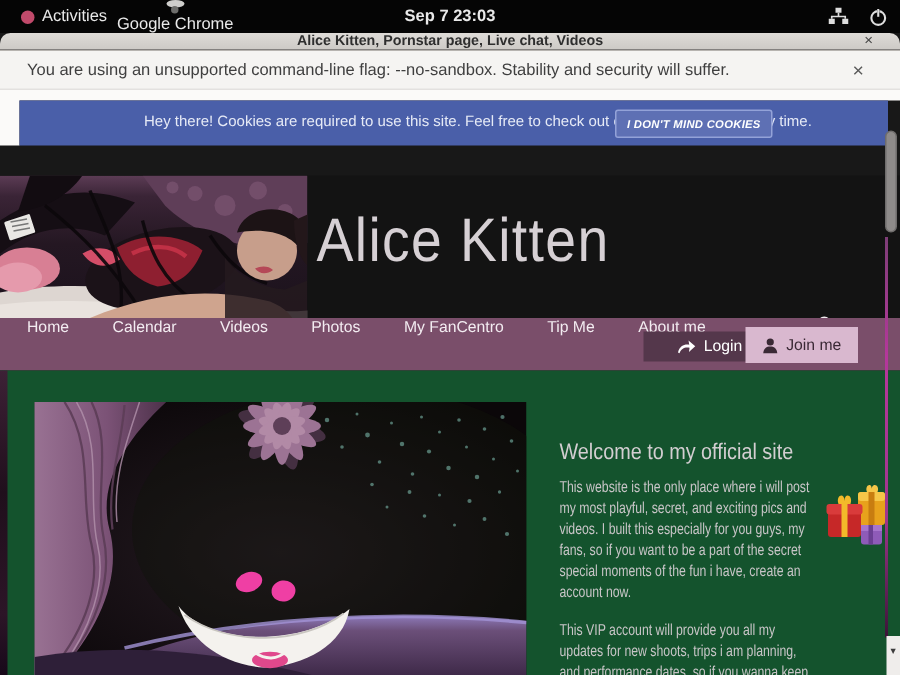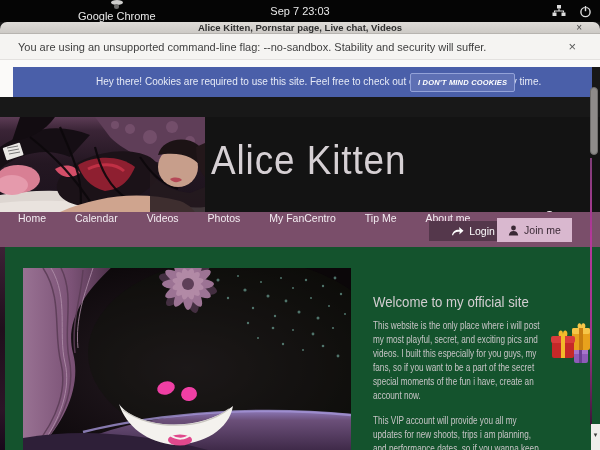--- a/index.html
+++ b/index.html
@@ -6,21 +6,21 @@
   html,body { background:#000; }
   body { font-family:"Liberation Sans", sans-serif; }
   #screen { position:relative; width:600px; height:450px; overflow:hidden; background:#181818; }
 
   
   .topbar { position:absolute; left:0; top:0; width:600px; height:22px; background:#050505; color:#e9e9e9; }
   .topbar .grp { position:absolute; top:0; height:22px; display:flex; align-items:center; gap:5px; font-size:11px; }
   .act-dot { width:9px; height:9px; border-radius:50%; background:#c14a6b; display:inline-block; }
   .chrome-ico { width:12px; height:12px; border-radius:50%; background:#cfcecc; position:relative; display:inline-block; }
   .chrome-ico::after { content:""; position:absolute; left:3.5px; top:3.5px; width:5px; height:5px; border-radius:50%; background:#6d6d6b; }
-  .clock { position:absolute; left:0; right:0; top:0; height:22px; display:flex; align-items:center; justify-content:center; font-size:11px; font-weight:normal; }
+  .clock { position:absolute; left:0; right:0; top:0; height:22px; display:flex; align-items:center; justify-content:center; font-size:11px; font-weight:bold; }
   .tray { position:absolute; right:8px; top:0; height:22px; display:flex; align-items:center; gap:13px; }
 
   
   .titlebar { position:absolute; left:0; top:22px; width:600px; height:12px; background:linear-gradient(#dedbd7,#cdcac6); border-radius:7px 7px 0 0; border-bottom:1px solid #b7b4b0; }
   .titlebar .t { position:absolute; left:0; right:0; top:0; height:12px; text-align:center; font-size:9.5px; font-weight:bold; color:#2e2e2e; line-height:12px; }
   .titlebar .x { position:absolute; right:18px; top:0; font-size:10px; color:#444; line-height:12px; cursor:default; }
 
   
   .infobar { position:absolute; left:0; top:34px; width:600px; height:26px; background:#f5f4f2; border-bottom:1px solid #e3e1df; }
   .infobar .msg { position:absolute; left:18px; top:0; height:23px; line-height:26px; font-size:11px; color:#3f3f3f; }
@@ -61,20 +61,24 @@
   .edge-line { position:absolute; left:590px; top:98px; width:2px; height:267px; background:linear-gradient(#7e3d77,#b5379b 30%,#a0368c 70%,#3a1436); }
   .sb-thumb { position:absolute; left:590px; top:27px; width:8px; height:68px; background:#8e8b8a; border:1px solid #6f6d6c; border-radius:4px; }
   .sb-bottom { position:absolute; left:591px; top:364px; width:9px; height:26px; background:#efedeb; text-align:center; font-size:7px; color:#3c3c3c; line-height:22px; }
 </style>
 </head>
 <body>
 
 <div id="screen">
 
   <div class="topbar">
+    <div class="grp" style="left:14px;">
+      <span class="act-dot"></span>
+      <span>Activities</span>
+    </div>
     <div class="grp" style="left:78px;flex-direction:column;">
       <span class="chrome-ico"></span>
       <span>Google Chrome</span>
     </div>
     <div class="clock">Sep 7 23:03</div>
     <div class="tray">
       <svg width="14" height="12" viewBox="0 0 14 12">
         <rect x="5" y="0" width="4" height="3.5" fill="#ddd"></rect>
         <rect x="0.5" y="7.5" width="4" height="3.5" fill="#ddd"></rect>
         <rect x="9.5" y="7.5" width="4" height="3.5" fill="#ddd"></rect>

